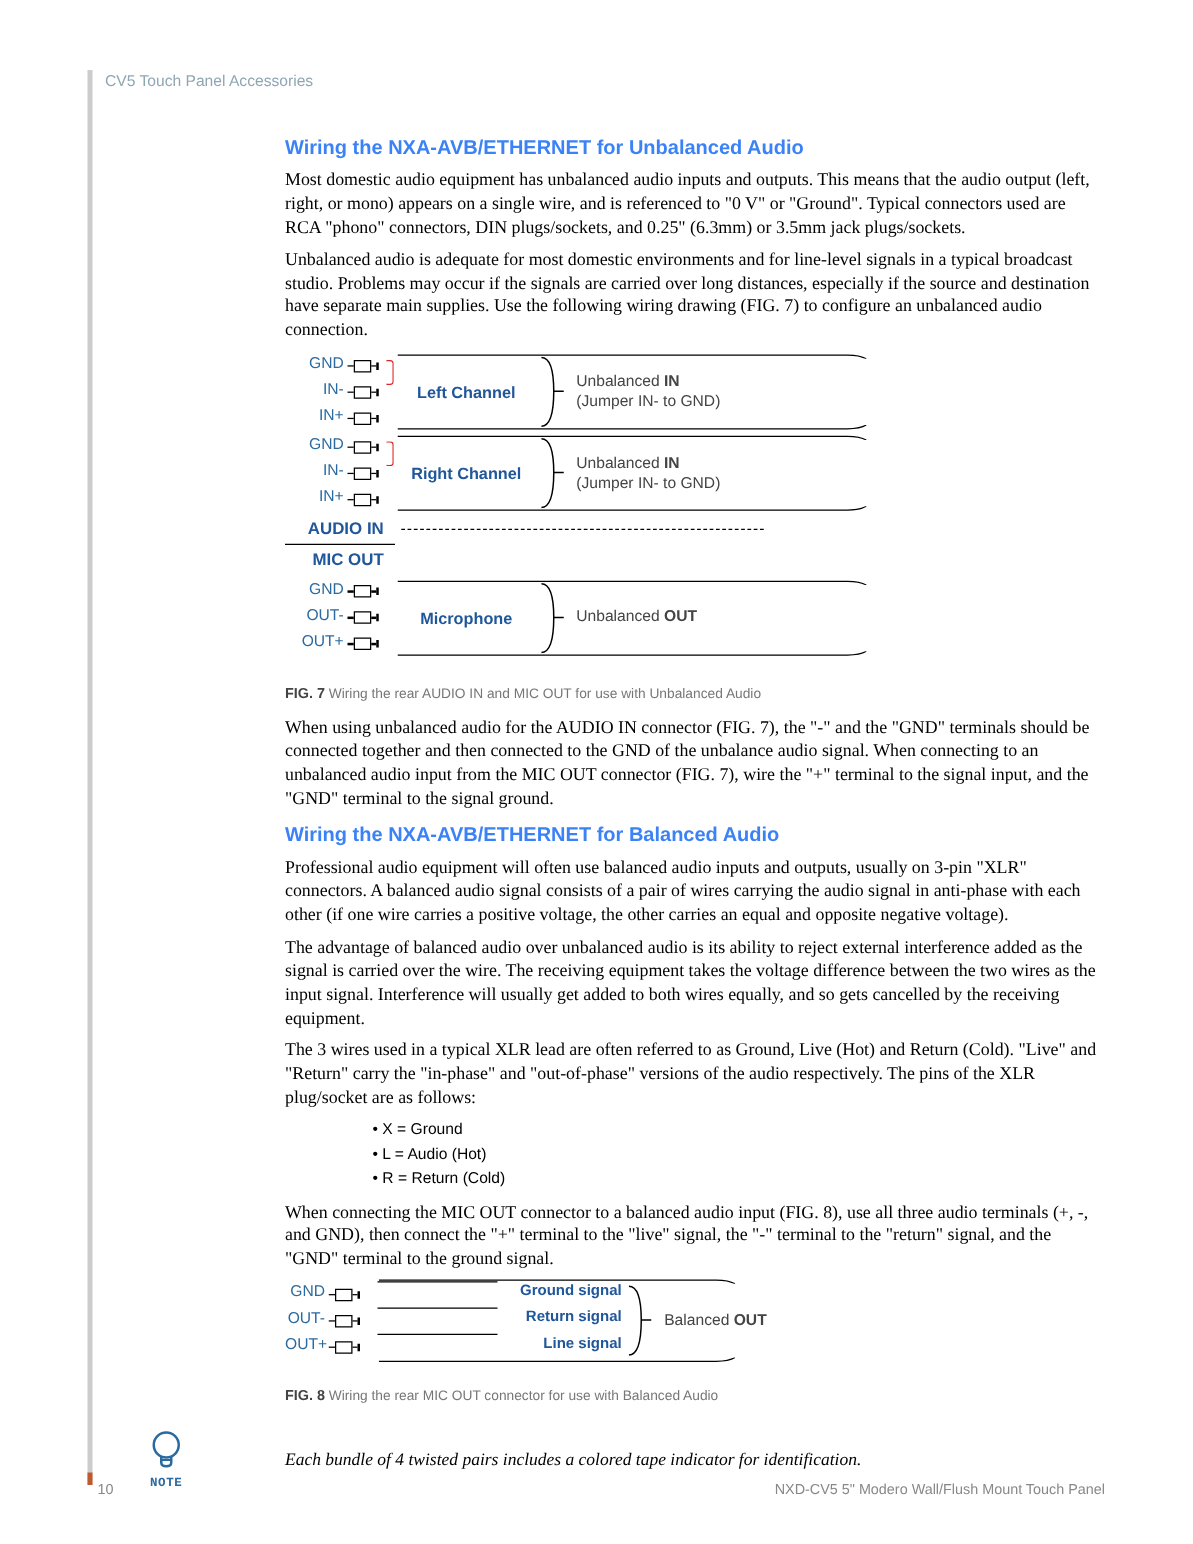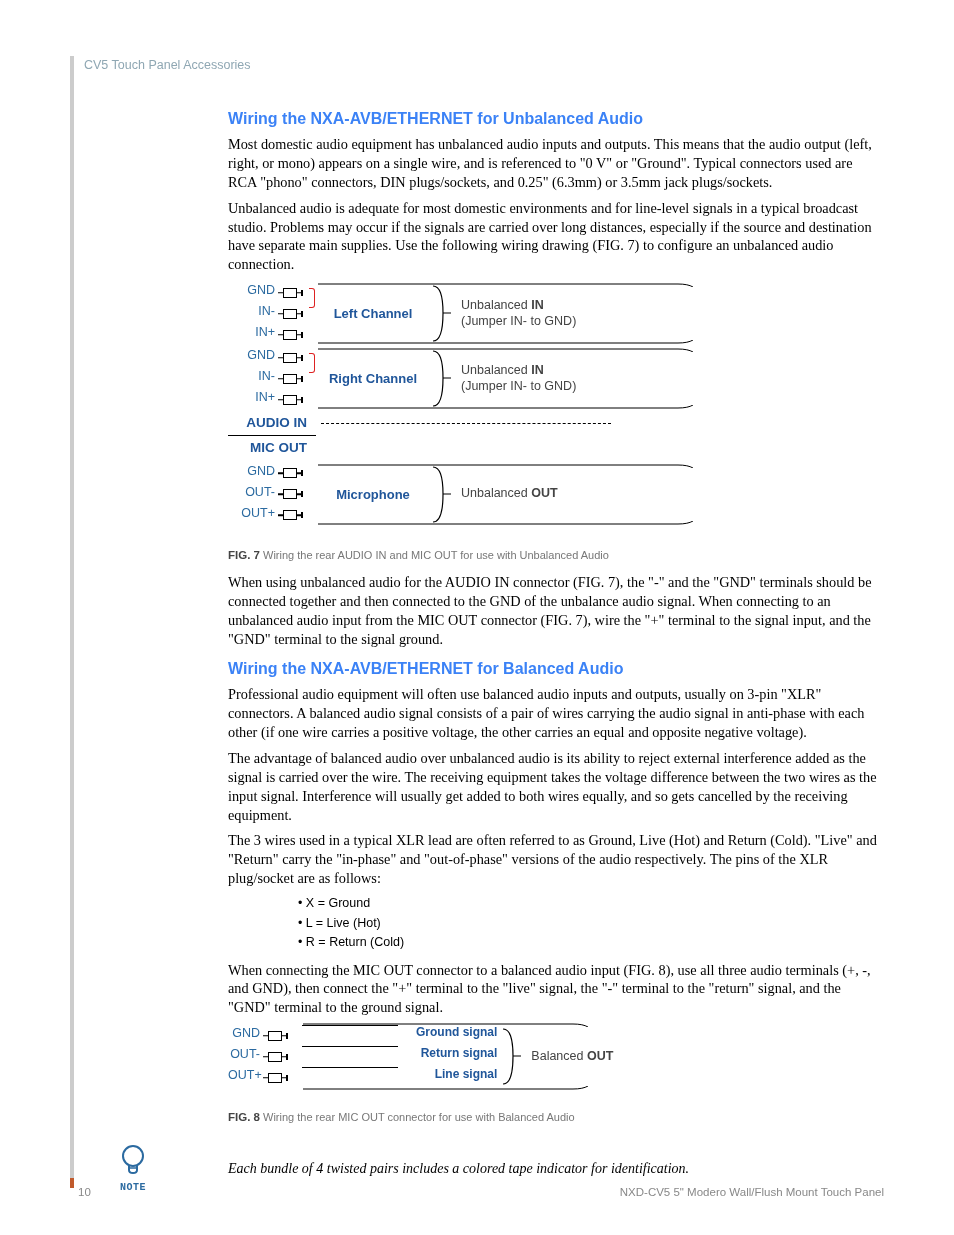--- a/index.html
+++ b/index.html
@@ -180,21 +180,21 @@
     <div class="fig-caption"><b>FIG. 7</b><span>  Wiring the rear AUDIO IN and MIC OUT for use with Unbalanced Audio</span></div>
 
     <p>When using unbalanced audio for the AUDIO IN connector (FIG. 7), the "-" and the "GND" terminals should be connected together and then connected to the GND of the unbalance audio signal. When connecting to an unbalanced audio input from the MIC OUT connector (FIG. 7), wire the "+" terminal to the signal input, and the "GND" terminal to the signal ground.</p>
 
     <div class="h2">Wiring the NXA-AVB/ETHERNET for Balanced Audio</div>
     <p>Professional audio equipment will often use balanced audio inputs and outputs, usually on 3-pin "XLR" connectors. A balanced audio signal consists of a pair of wires carrying the audio signal in anti-phase with each other (if one wire carries a positive voltage, the other carries an equal and opposite negative voltage).</p>
     <p>The advantage of balanced audio over unbalanced audio is its ability to reject external interference added as the signal is carried over the wire. The receiving equipment takes the voltage difference between the two wires as the input signal. Interference will usually get added to both wires equally, and so gets cancelled by the receiving equipment.</p>
     <p>The 3 wires used in a typical XLR lead are often referred to as Ground, Live (Hot) and Return (Cold). "Live" and "Return" carry the "in-phase" and "out-of-phase" versions of the audio respectively. The pins of the XLR plug/socket are as follows:</p>
     <ul class="bullets">
       <li>X = Ground</li>
-      <li>L = Live (Hot)</li>
+      <li>L = Audio (Hot)</li>
       <li>R = Return (Cold)</li>
     </ul>
     <p>When connecting the MIC OUT connector to a balanced audio input (FIG. 8), use all three audio terminals (+, -, and GND), then connect the "+" terminal to the "live" signal, the "-" terminal to the "return" signal, and the "GND" terminal to the ground signal.</p>
 
     <div class="diagram" style="position:relative; width:400px;">
       <div style="display:flex; align-items:center; position:relative;">
         <div style="flex:0 0 auto;">
           <div class="row">
               <div class="pinlabel" style="width:40px;">GND</div>
               <div class="terminal">

